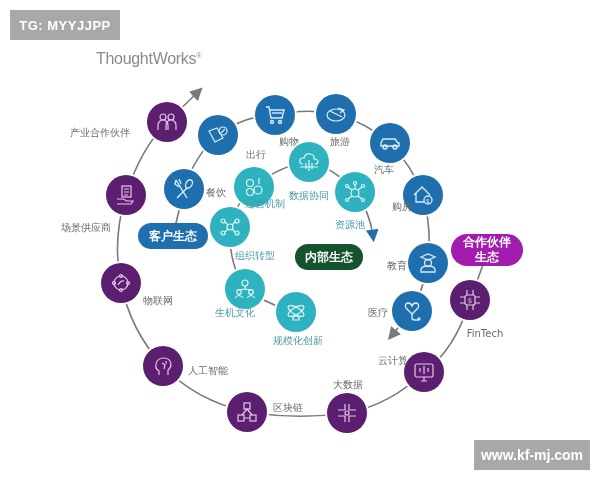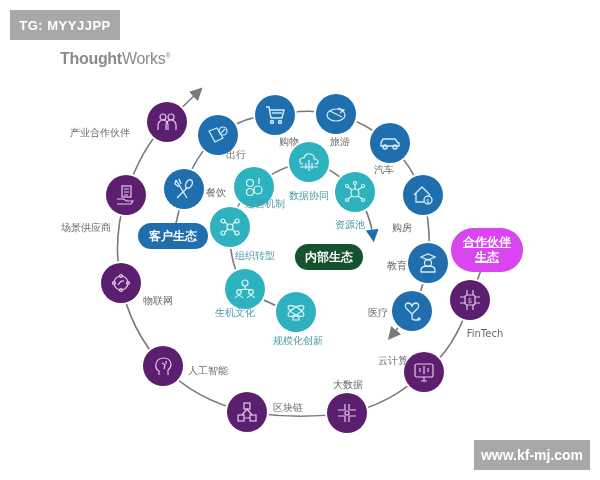--- a/index.html
+++ b/index.html
@@ -6,38 +6,38 @@
   body { width:600px; height:480px; background:#ffffff; position:relative; overflow:hidden;
          font-family:"DejaVu Sans", sans-serif; }
   .wm-top { position:absolute; left:10px; top:10px; width:110px; height:30px; background:#a8a8a8;
             color:#fff; font-family:"Liberation Sans", sans-serif; font-size:13px; font-weight:bold;
             display:flex; align-items:center; justify-content:center; letter-spacing:0.5px; }
   .wm-bottom { position:absolute; left:474px; top:440px; width:116px; height:30px; background:#a8a8a8;
             color:#fff; font-family:"Liberation Sans", sans-serif; font-size:14px; font-weight:bold;
             display:flex; align-items:center; justify-content:center; }
   .logo { position:absolute; left:60px; top:50px; font-family:"Liberation Sans", sans-serif;
           font-size:16px; color:#8a8a8a; letter-spacing:-0.3px; }
-  .logo b { font-weight:bold; }
+  .logo b { font-weight:normal;margin-left:36px; }
   .logo span.w { font-weight:normal; }
   svg.lines { position:absolute; left:0; top:0; }
   .node { position:absolute; width:40px; height:40px; border-radius:50%; display:flex;
           align-items:center; justify-content:center; transform:translate(-50%,-50%);
           box-shadow:0 0 0 2px #fff; }
   .node svg { width:24px; height:24px; }
   .purple { background:#5c1e6e; }
   .blue { background:#1f6fae; }
   .teal { background:#2eb2bf; }
   .label { position:absolute; font-size:10px; color:#6a6a6a; white-space:nowrap; transform:translate(-50%,-50%); }
   .label.teal-t { color:#4c9aa5; }
   .pill { position:absolute; transform:translate(-50%,-50%); color:#fff; font-weight:bold;
           font-size:12px; display:flex; align-items:center; justify-content:center; text-align:center;
           border-radius:18px; }
   .pill.blue { background:#1f6fae; width:70px; height:26px; }
   .pill.teal { background:#14532d; width:68px; height:26px; }
-  .pill.purple { background:#d946ef; width:72px; height:44px; border-radius:22px; line-height:15px; flex-direction:column;text-decoration:underline; }
+  .pill.purple { background:#a21caf; width:72px; height:32px; border-radius:22px; line-height:15px; flex-direction:column; }
 </style>
 </head>
 <body>
 
 <div class="wm-top">TG: MYYJJPP</div>
 <div class="logo"><b>Thought</b><span class="w">Works</span><sup style="font-size:7px">®</sup></div>
 
 <svg class="lines" width="600" height="480">
   <defs>
     <marker id="arr" markerWidth="8" markerHeight="8" refX="4" refY="4" orient="auto">
@@ -133,21 +133,21 @@
   <span>生态</span>
 </div>
 
 <div class="node blue" style="left:218px;top:135px">
   <svg viewBox="0 0 24 24" fill="none" stroke="#d6ecfb" stroke-width="1.2">
       <path d="M3,8 l8,-3 l6,10 l-8,4 z"></path>
       <circle cx="17" cy="8" r="4"></circle>
       <path d="M15,10 l4,-4"></path>
     </svg>
 </div>
-<div class="label" style="left:236px;top:155px">出行</div>
+<div class="label" style="left:256px;top:155px">出行</div>
 
 <div class="node blue" style="left:275px;top:115px">
   <svg viewBox="0 0 24 24" fill="none" stroke="#d6ecfb" stroke-width="1.4">
       <path d="M3,4 h3 l2,11 h11 l2,-8 h-14"></path>
       <circle cx="9" cy="19" r="1.5"></circle>
       <circle cx="17" cy="19" r="1.5"></circle>
       <path d="M9,10 h10"></path>
     </svg>
 </div>
 <div class="label" style="left:289px;top:142px">购物</div>
@@ -169,21 +169,21 @@
 </div>
 <div class="label" style="left:384px;top:170px">汽车</div>
 
 <div class="node blue" style="left:423px;top:195px">
   <svg viewBox="0 0 24 24" fill="none" stroke="#d6ecfb" stroke-width="1.3">
       <path d="M3,12 l8,-8 l8,8 M5,10 v9 h8"></path>
       <circle cx="17" cy="17" r="4"></circle>
       <text x="17" y="19.5" font-size="6" text-anchor="middle" fill="#d6ecfb" stroke="none">$</text>
     </svg>
 </div>
-<div class="label" style="left:402px;top:228px">购房</div>
+<div class="label" style="left:402px;top:207px">购房</div>
 
 <div class="node blue" style="left:428px;top:263px">
   <svg viewBox="0 0 24 24" fill="none" stroke="#d6ecfb" stroke-width="1.3">
       <path d="M5,6 l7,-3 l7,3 l-7,3 z"></path>
       <circle cx="12" cy="12" r="3.5"></circle>
       <path d="M5,21 v-2 q0,-4 7,-4 q7,0 7,4 v2 z"></path>
     </svg>
 </div>
 <div class="label" style="left:397px;top:266px">教育</div>
 

